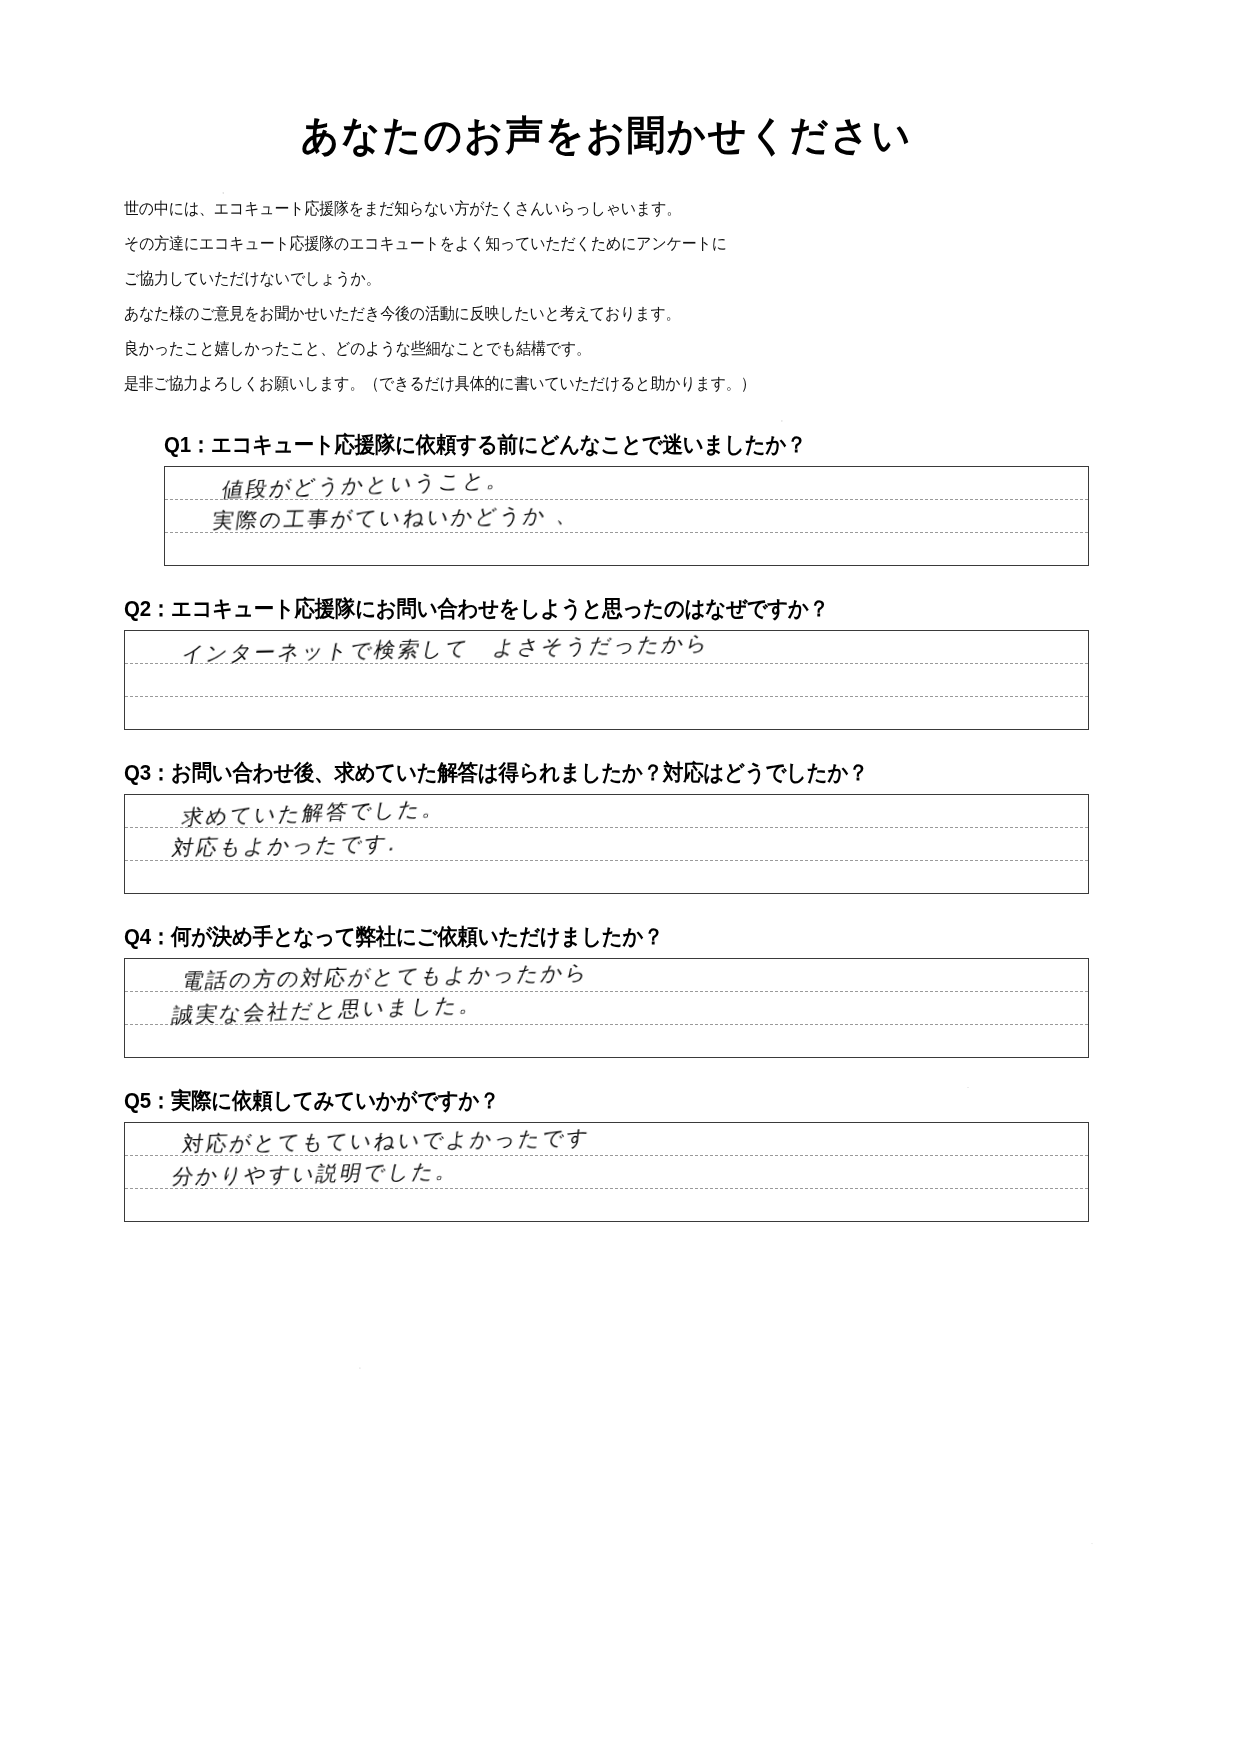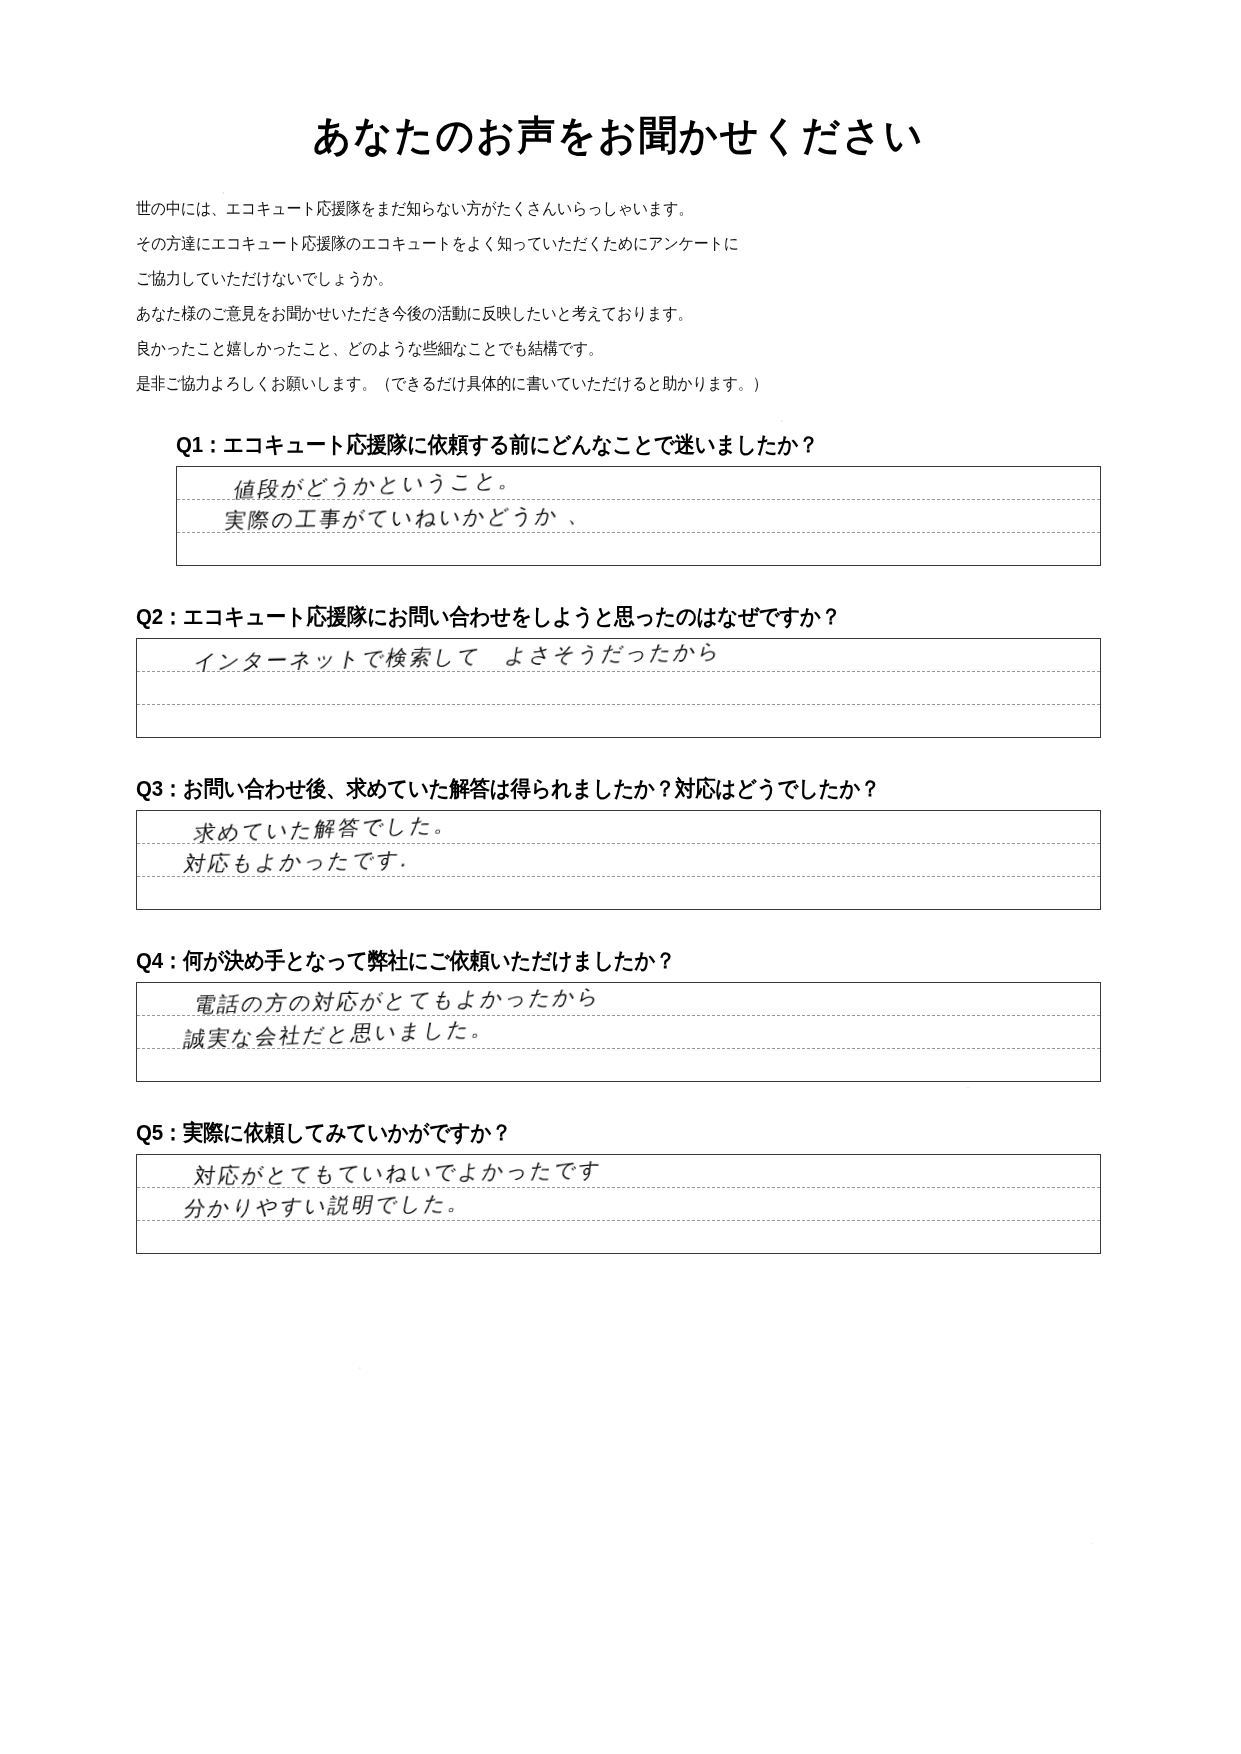--- a/index.html
+++ b/index.html
@@ -29,21 +29,21 @@
     background-image:
       radial-gradient(circle at 18% 11%, rgba(0,0,0,.22) 0 0.7px, transparent 1.2px),
       radial-gradient(circle at 63% 24%, rgba(0,0,0,.18) 0 0.6px, transparent 1.1px),
       radial-gradient(circle at 41% 47%, rgba(0,0,0,.16) 0 0.6px, transparent 1.1px),
       radial-gradient(circle at 78% 62%, rgba(0,0,0,.15) 0 0.6px, transparent 1.1px),
       radial-gradient(circle at 29% 78%, rgba(0,0,0,.14) 0 0.6px, transparent 1.1px),
       radial-gradient(circle at 88% 88%, rgba(0,0,0,.12) 0 0.6px, transparent 1.1px);
   }
   .content {
     position: absolute;
-    left: 136px;
+    left: 124px;
     top: 0;
     width: 965px;
   }
 
   .doc-title {
     text-align: center;
     font-size: 38px;
     font-weight: bold;
     letter-spacing: 2px;
     margin: 0;
@@ -61,21 +61,21 @@
     color: #111;
   }
   .intro p {
     margin: 0 0 20px 0;
     white-space: nowrap;
     letter-spacing: -0.2px;
     transform: scaleY(1.1);
     transform-origin: left center;
   }
 
-  .qblock { margin-top: 38px; }
+  .qblock { margin-top: 30px; }
   .qblock:first-of-type { margin-top: 42px; padding-left: 40px; }
 
   .q-label {
     font-size: 20.5px;
     font-weight: bold;
     letter-spacing: -0.3px;
     margin: 0 0 6px 0;
     white-space: nowrap;
     color: #000;
     transform: scaleY(1.08);

